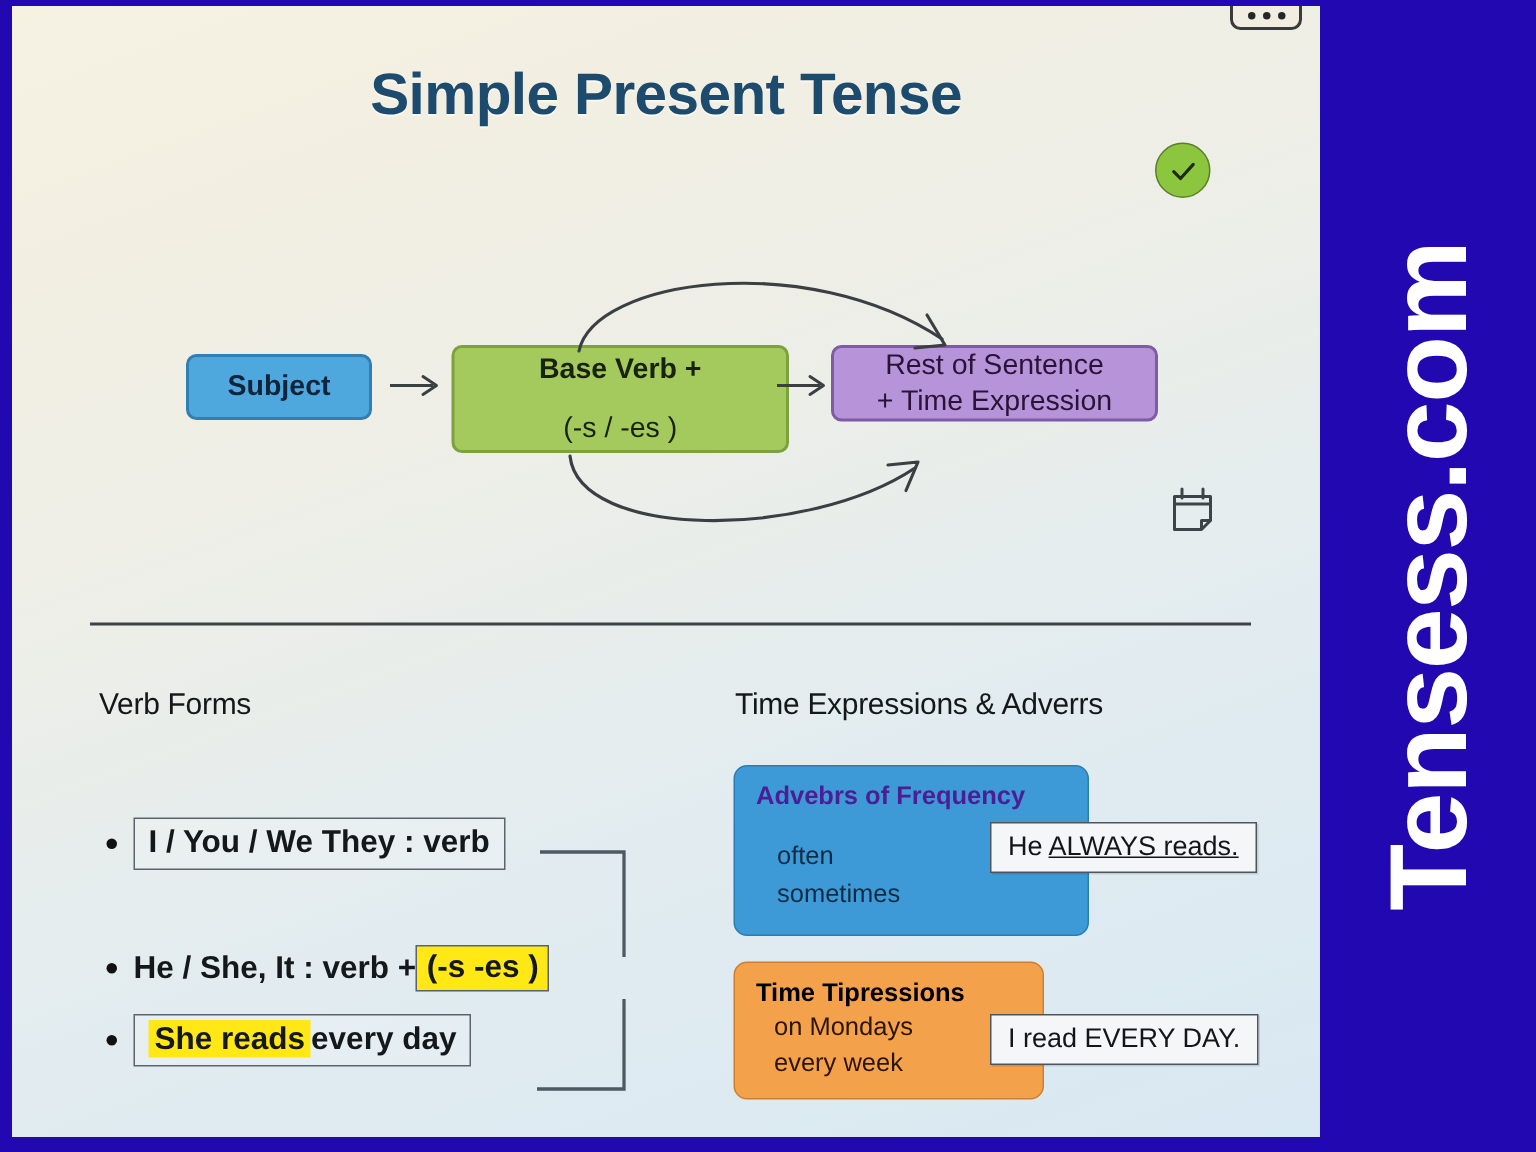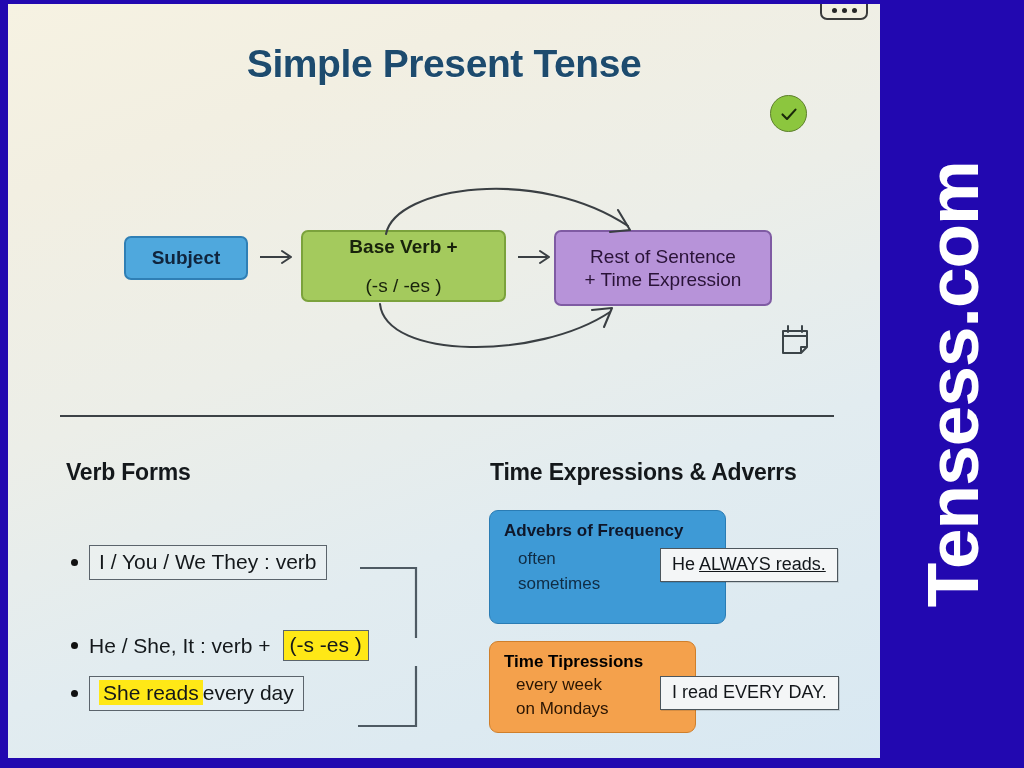--- a/index.html
+++ b/index.html
@@ -93,31 +93,31 @@
     left: 116px; top: 232px;
     width: 124px; height: 44px;
     background: #4fa8dd;
     border: 2px solid #2f7fb5;
     color: #10243c;
     font-size: 19px;
     font-weight: bold;
   }
   #box-verb {
     left: 293px; top: 226px;
-    width: 205px; height: 72px;
+    width: 225px; height: 72px;
     background: #a4ca5d;
     border: 2px solid #7ba23c;
     color: #18220c;
     font-size: 19px;
     font-weight: bold;
   }
   #box-verb .l2 { font-weight: normal; font-size: 19px; margin-top: 16px; }
   #box-rest {
     left: 546px; top: 226px;
-    width: 218px; height: 76px;
+    width: 218px; height: 51px;
     background: #b793d9;
     border: 2px solid #7f5ba3;
     color: #2a1338;
     font-size: 19px;
     font-weight: normal;
   }
 
   .arrow-straight {
     position: absolute;
     color: #3a3f43;
@@ -144,35 +144,36 @@
   #divider {
     position: absolute;
     left: 52px; top: 411px;
     width: 774px; height: 0;
     border-top: 2px solid #3c4246;
   }
 
   
   .section-heading {
     position: absolute;
-    font-size: 23px;
-    font-weight: bold;
+    font-size: 20px;
+    font-weight: normal;
     color: #14181b;
     letter-spacing: -0.2px;
     text-align: center;
   }
   #heading-verb-forms { left: 58px; top: 455px; }
   #heading-time-expr  { left: 482px; top: 455px; }
 
   
   .bullet-row {
     position: absolute;
     display: flex;
     align-items: center;
     gap: 11px;
+    font-weight: bold;
   }
   .bullet-dot {
     width: 7px; height: 7px;
     border-radius: 50%;
     background: #111;
     flex: none;
   }
   .framed {
     border: 1.5px solid #5b646c;
     background: rgba(255,255,255,0.18);
@@ -180,21 +181,21 @@
     font-size: 21px;
     color: #14181b;
     white-space: nowrap;
   }
   .plain {
     font-size: 21px;
     color: #14181b;
     white-space: nowrap;
     display: flex;
     align-items: center;
-    gap: 12px;
+    gap: 0;
   }
   .hl {
     background: #ffe816;
     padding: 1px 4px;
   }
   .hl-box {
     background: #ffe816;
     border: 1.5px solid #5b646c;
     padding: 2px 6px 3px;
   }
@@ -215,22 +216,22 @@
     border-radius: 9px;
     padding: 10px 14px 11px;
   }
   #card-adverbs {
     left: 481px; top: 506px;
     width: 237px; height: 114px;
     background: #3e9ad6;
     border: 1.5px solid #2a7cb4;
   }
   #card-adverbs .card-title {
-    font-size: 17px; font-weight: bold; color: #0f172a;
-    margin-bottom: 6px;
+    font-size: 17px; font-weight: bold; color: #4c1d95;
+    margin-bottom: 18px;
   }
   #card-adverbs .card-item {
     font-size: 17px; color: #102c44; padding-left: 14px; line-height: 1.45;
   }
   #card-time {
     left: 481px; top: 637px;
     width: 207px; height: 92px;
     background: #f3a košt;
     background: #f3a košt;
     background: #f4a14c;
@@ -382,22 +383,22 @@
       <div class="card-item">often</div>
       <div class="card-item">sometimes</div>
     </div>
 
     <div class="callout" id="callout-always">
       <span>He </span><u>ALWAYS reads.</u>
     </div>
 
     <div class="info-card" id="card-time">
       <div class="card-title">Time Tipressions</div>
+      <div class="card-item">on Mondays</div>
       <div class="card-item">every week</div>
-      <div class="card-item">on Mondays</div>
     </div>
 
     <div class="callout" id="callout-everyday">I read EVERY DAY.</div>
 
   </div>
 
   <div id="brand-rail">
     <div id="brand-text">Tensess.com</div>
   </div>
 

